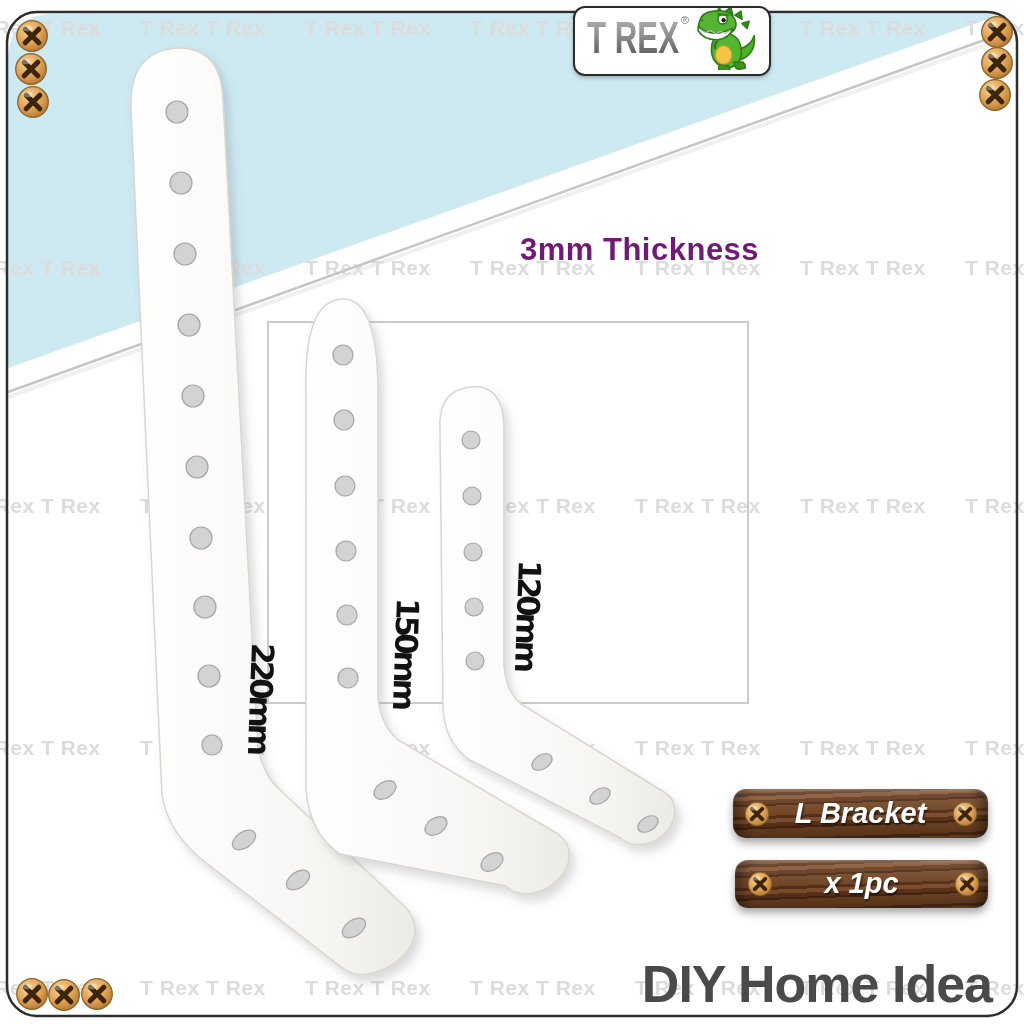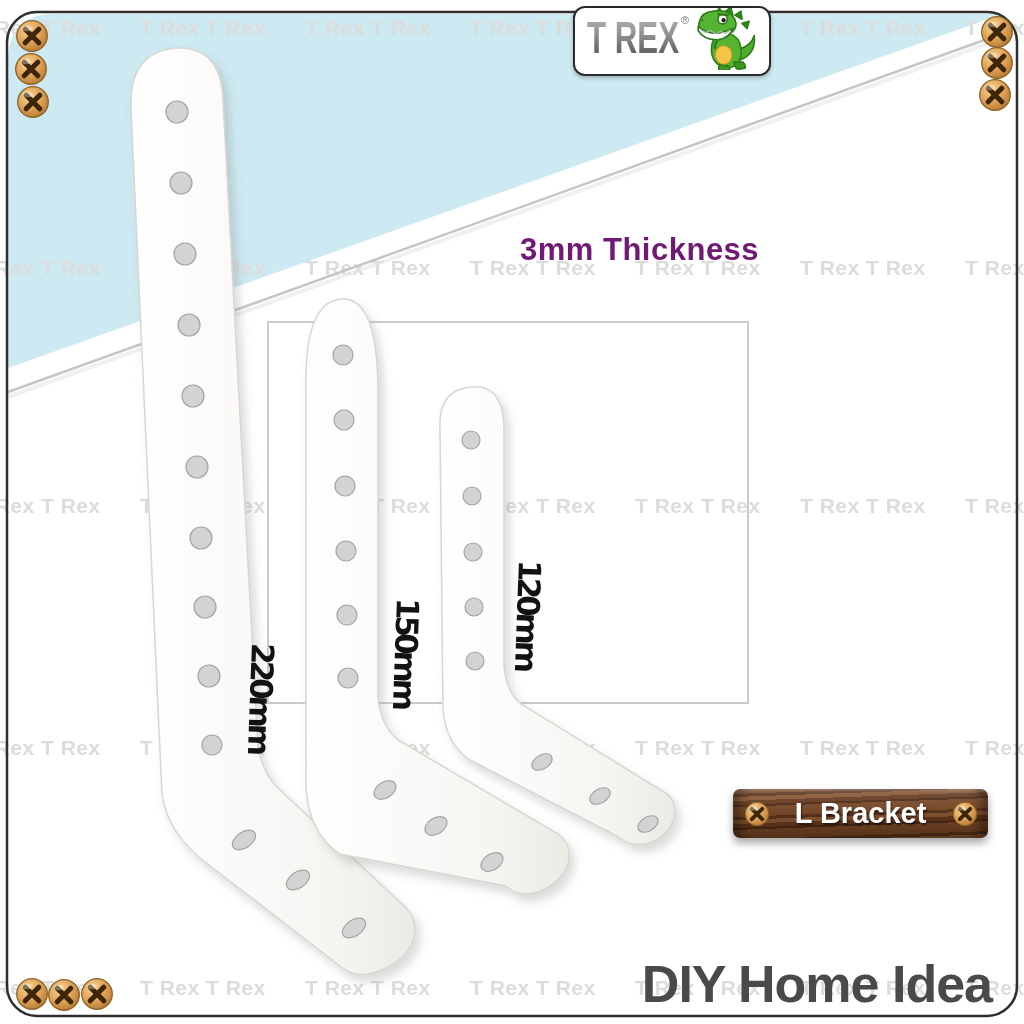--- a/index.html
+++ b/index.html
@@ -12,28 +12,28 @@
   .frame-svg{z-index:3;}
   .brackets-svg{z-index:4;}
   .size-label{position:absolute;z-index:5;writing-mode:vertical-rl;color:#121212;
               font-weight:700;font-size:31px;letter-spacing:-4px;transform:rotate(2deg);
               font-family:"DejaVu Sans", sans-serif;}
   .headline{position:absolute;z-index:5;left:520px;top:226px;color:#701a75;font-weight:700;
             font-size:31px;line-height:47px;letter-spacing:.5px;font-family:"Liberation Sans",sans-serif;}
   .logo{position:absolute;z-index:6;left:573px;top:6px;width:194px;height:66px;background:#ffffff;
         border:2px solid #2a2a2a;border-radius:12px;box-shadow:0 2px 4px rgba(0,0,0,.25);}
   .logo svg{position:absolute;left:0;top:0;}
-  .plank{position:absolute;z-index:6;border-radius:7px;
+  .plank{position:absolute;z-index:6;border-radius:13px;
          background:
            linear-gradient(180deg, rgba(255,255,255,.14), rgba(0,0,0,.10) 55%, rgba(0,0,0,.28)),
            repeating-linear-gradient(178deg,#7b4a27 0 5px,#5d341b 5px 8px,#8a5733 8px 12px,#66391d 12px 16px,#4e2a13 16px 18px,#7b4a27 18px 23px);
          box-shadow:0 5px 9px rgba(0,0,0,.35),
                     inset 14px 0 16px -10px rgba(0,0,0,.55),
                     inset -14px 0 16px -10px rgba(0,0,0,.55),
-                    inset 0 2px 3px rgba(255,255,255,.25);}
+                    inset 0 2px 3px rgba(255,255,255,.25);font-style:italic;}
   .plank .plank-text{position:absolute;left:0;right:0;top:50%;transform:translateY(-52%);
          text-align:center;color:#ffffff;font-size:29px;font-weight:600;
          text-shadow:1px 2px 2px rgba(0,0,0,.55);font-family:"Liberation Sans",sans-serif;}
   .plank-1{left:733px;top:789px;width:255px;height:49px;}
   .plank-2{left:735px;top:860px;width:253px;height:48px;}
   .diy{position:absolute;z-index:6;right:32px;top:930px;color:#4a4a4a;font-weight:700;
        font-size:52px;letter-spacing:-1px;font-family:"Liberation Sans",sans-serif;margin-top:24px;}
   .screw{position:absolute;z-index:7;}
   .screw svg{display:block;}
 </style>
@@ -213,20 +213,33 @@
       <svg width="26" height="26">
           <use href="#screw"></use>
         </svg>
       </div>
     <div class="screw" style="left:219px;top:12px;">
       <svg width="26" height="26">
           <use href="#screw"></use>
         </svg>
       </div>
   </div>
+  <div class="plank plank-2">
+    <div class="plank-text">x 1pc</div>
+    <div class="screw" style="left:12px;top:11px;">
+      <svg width="26" height="26">
+          <use href="#screw"></use>
+        </svg>
+      </div>
+    <div class="screw" style="left:219px;top:11px;">
+      <svg width="26" height="26">
+          <use href="#screw"></use>
+        </svg>
+      </div>
+  </div>
 
   <div class="diy">DIY Home Idea</div>
 
   <div class="screw" style="left:15px;top:19px;">
       <svg width="34" height="34">
         <use href="#screw"></use>
       </svg>
     </div>
   <div class="screw" style="left:14px;top:52px;">
       <svg width="34" height="34">

